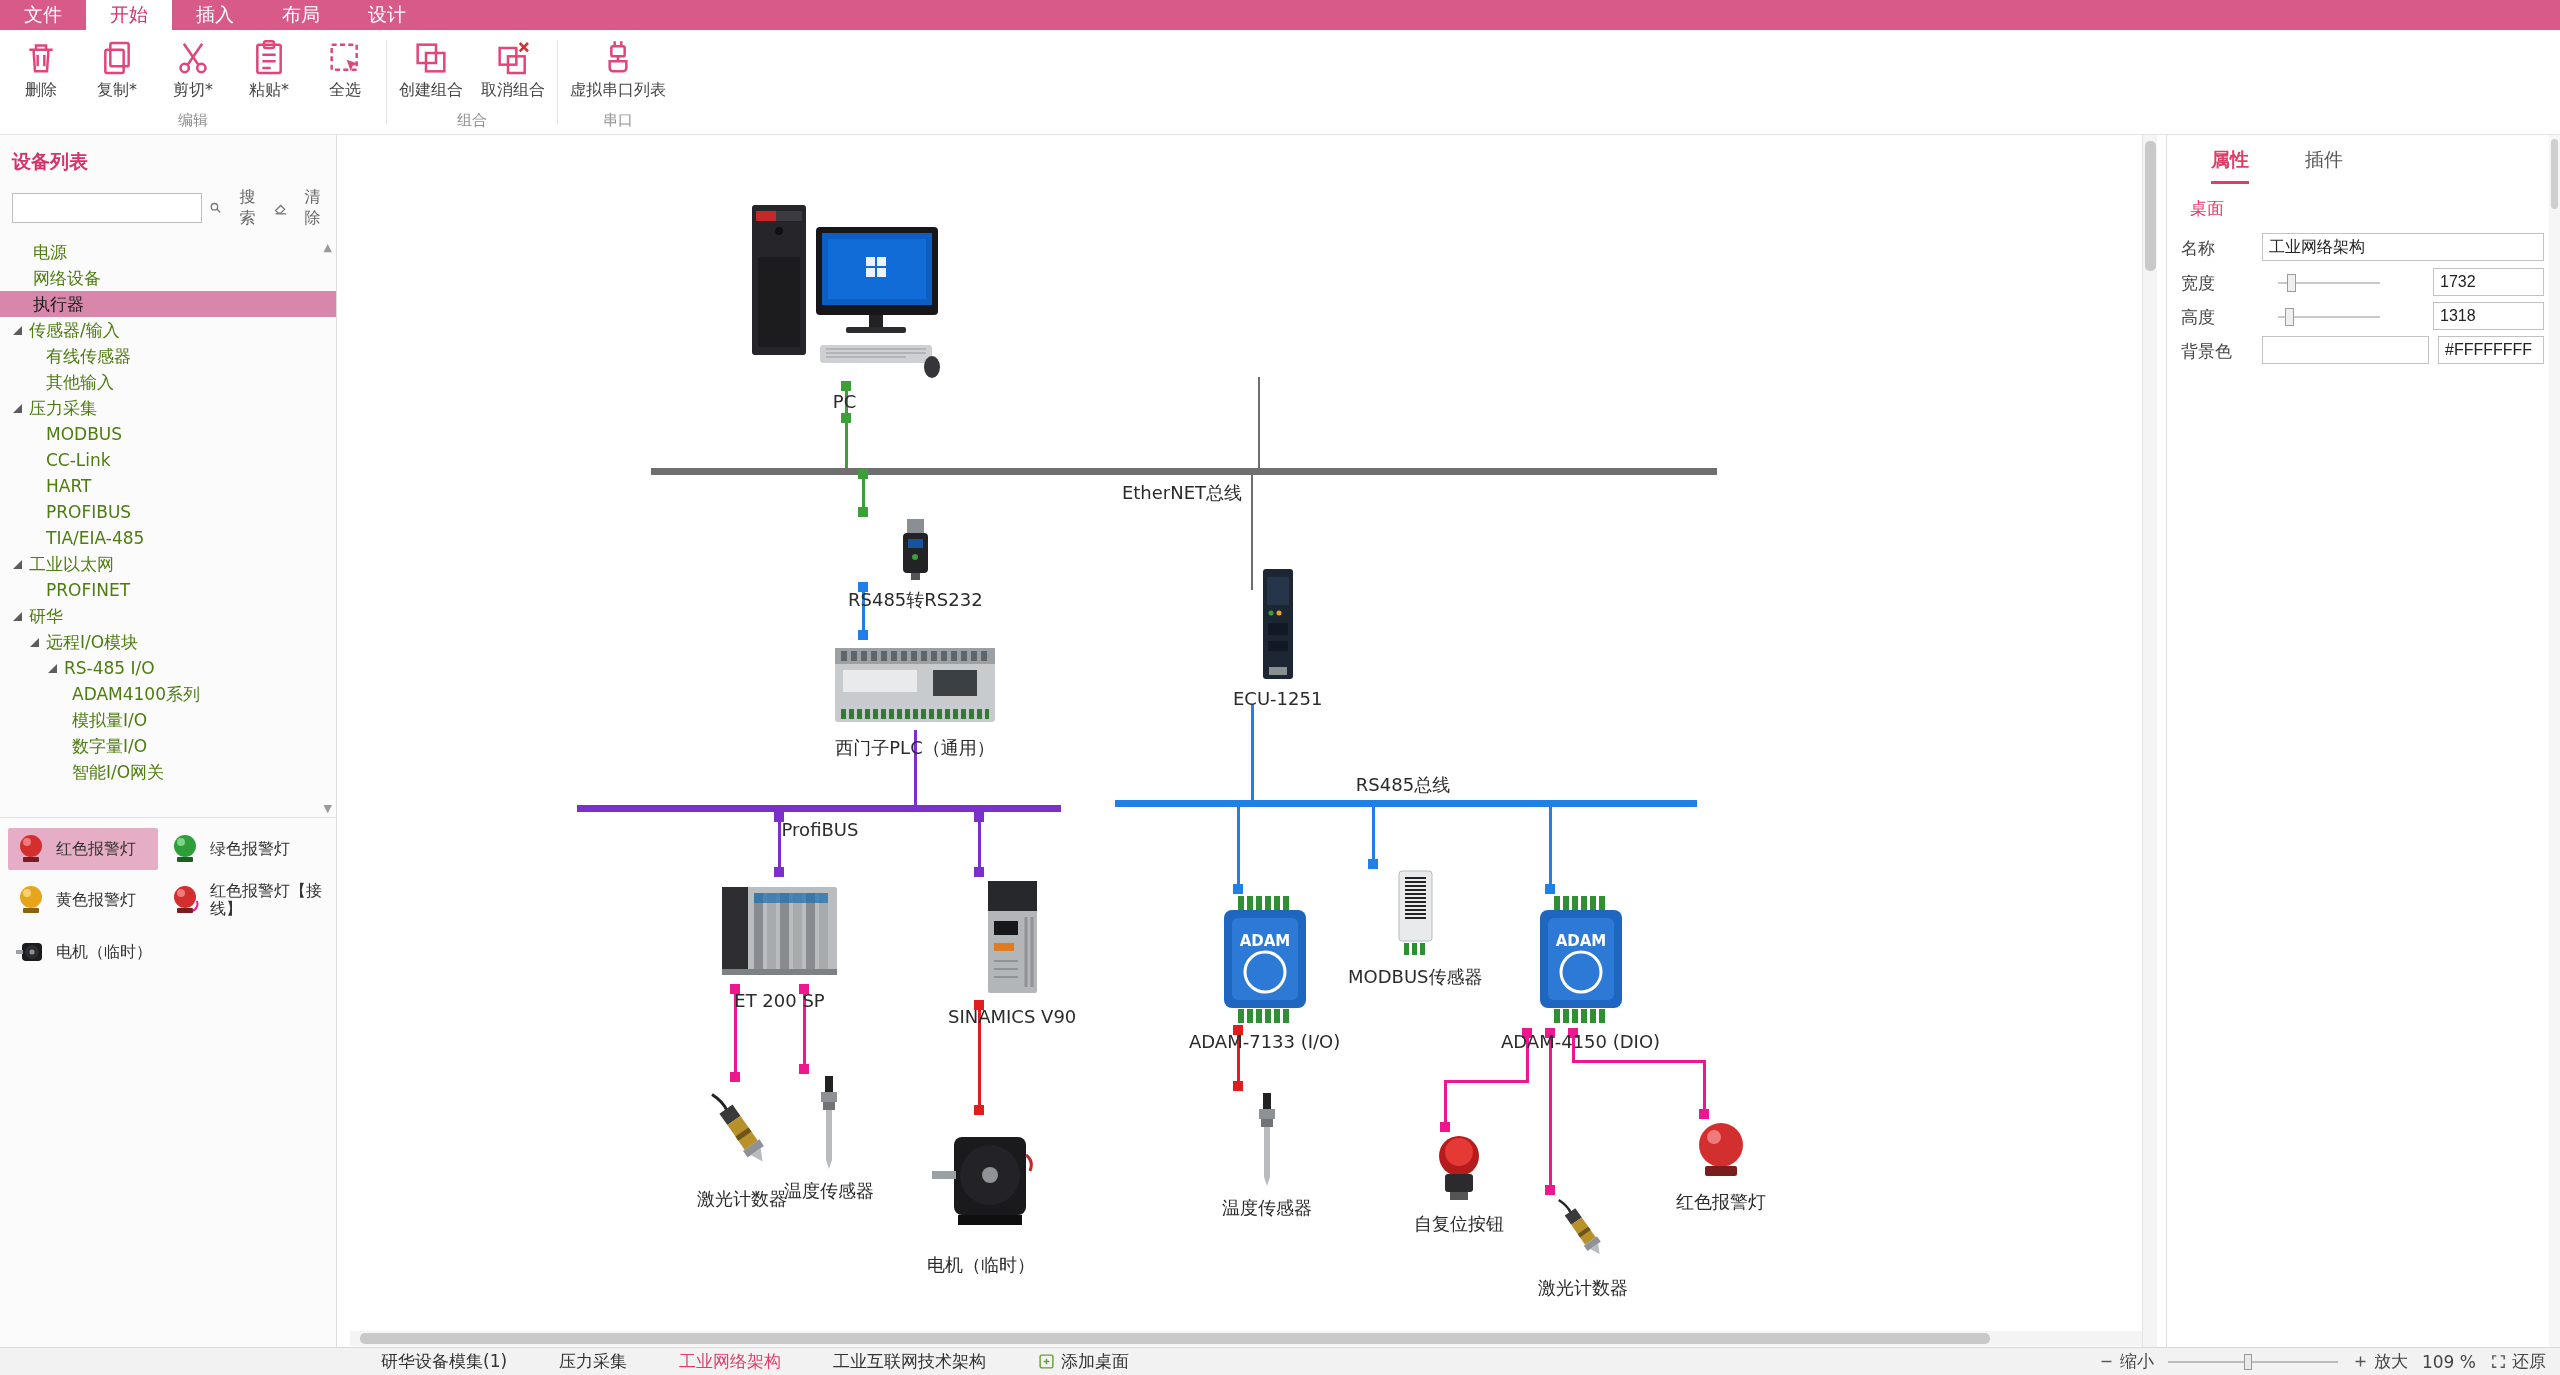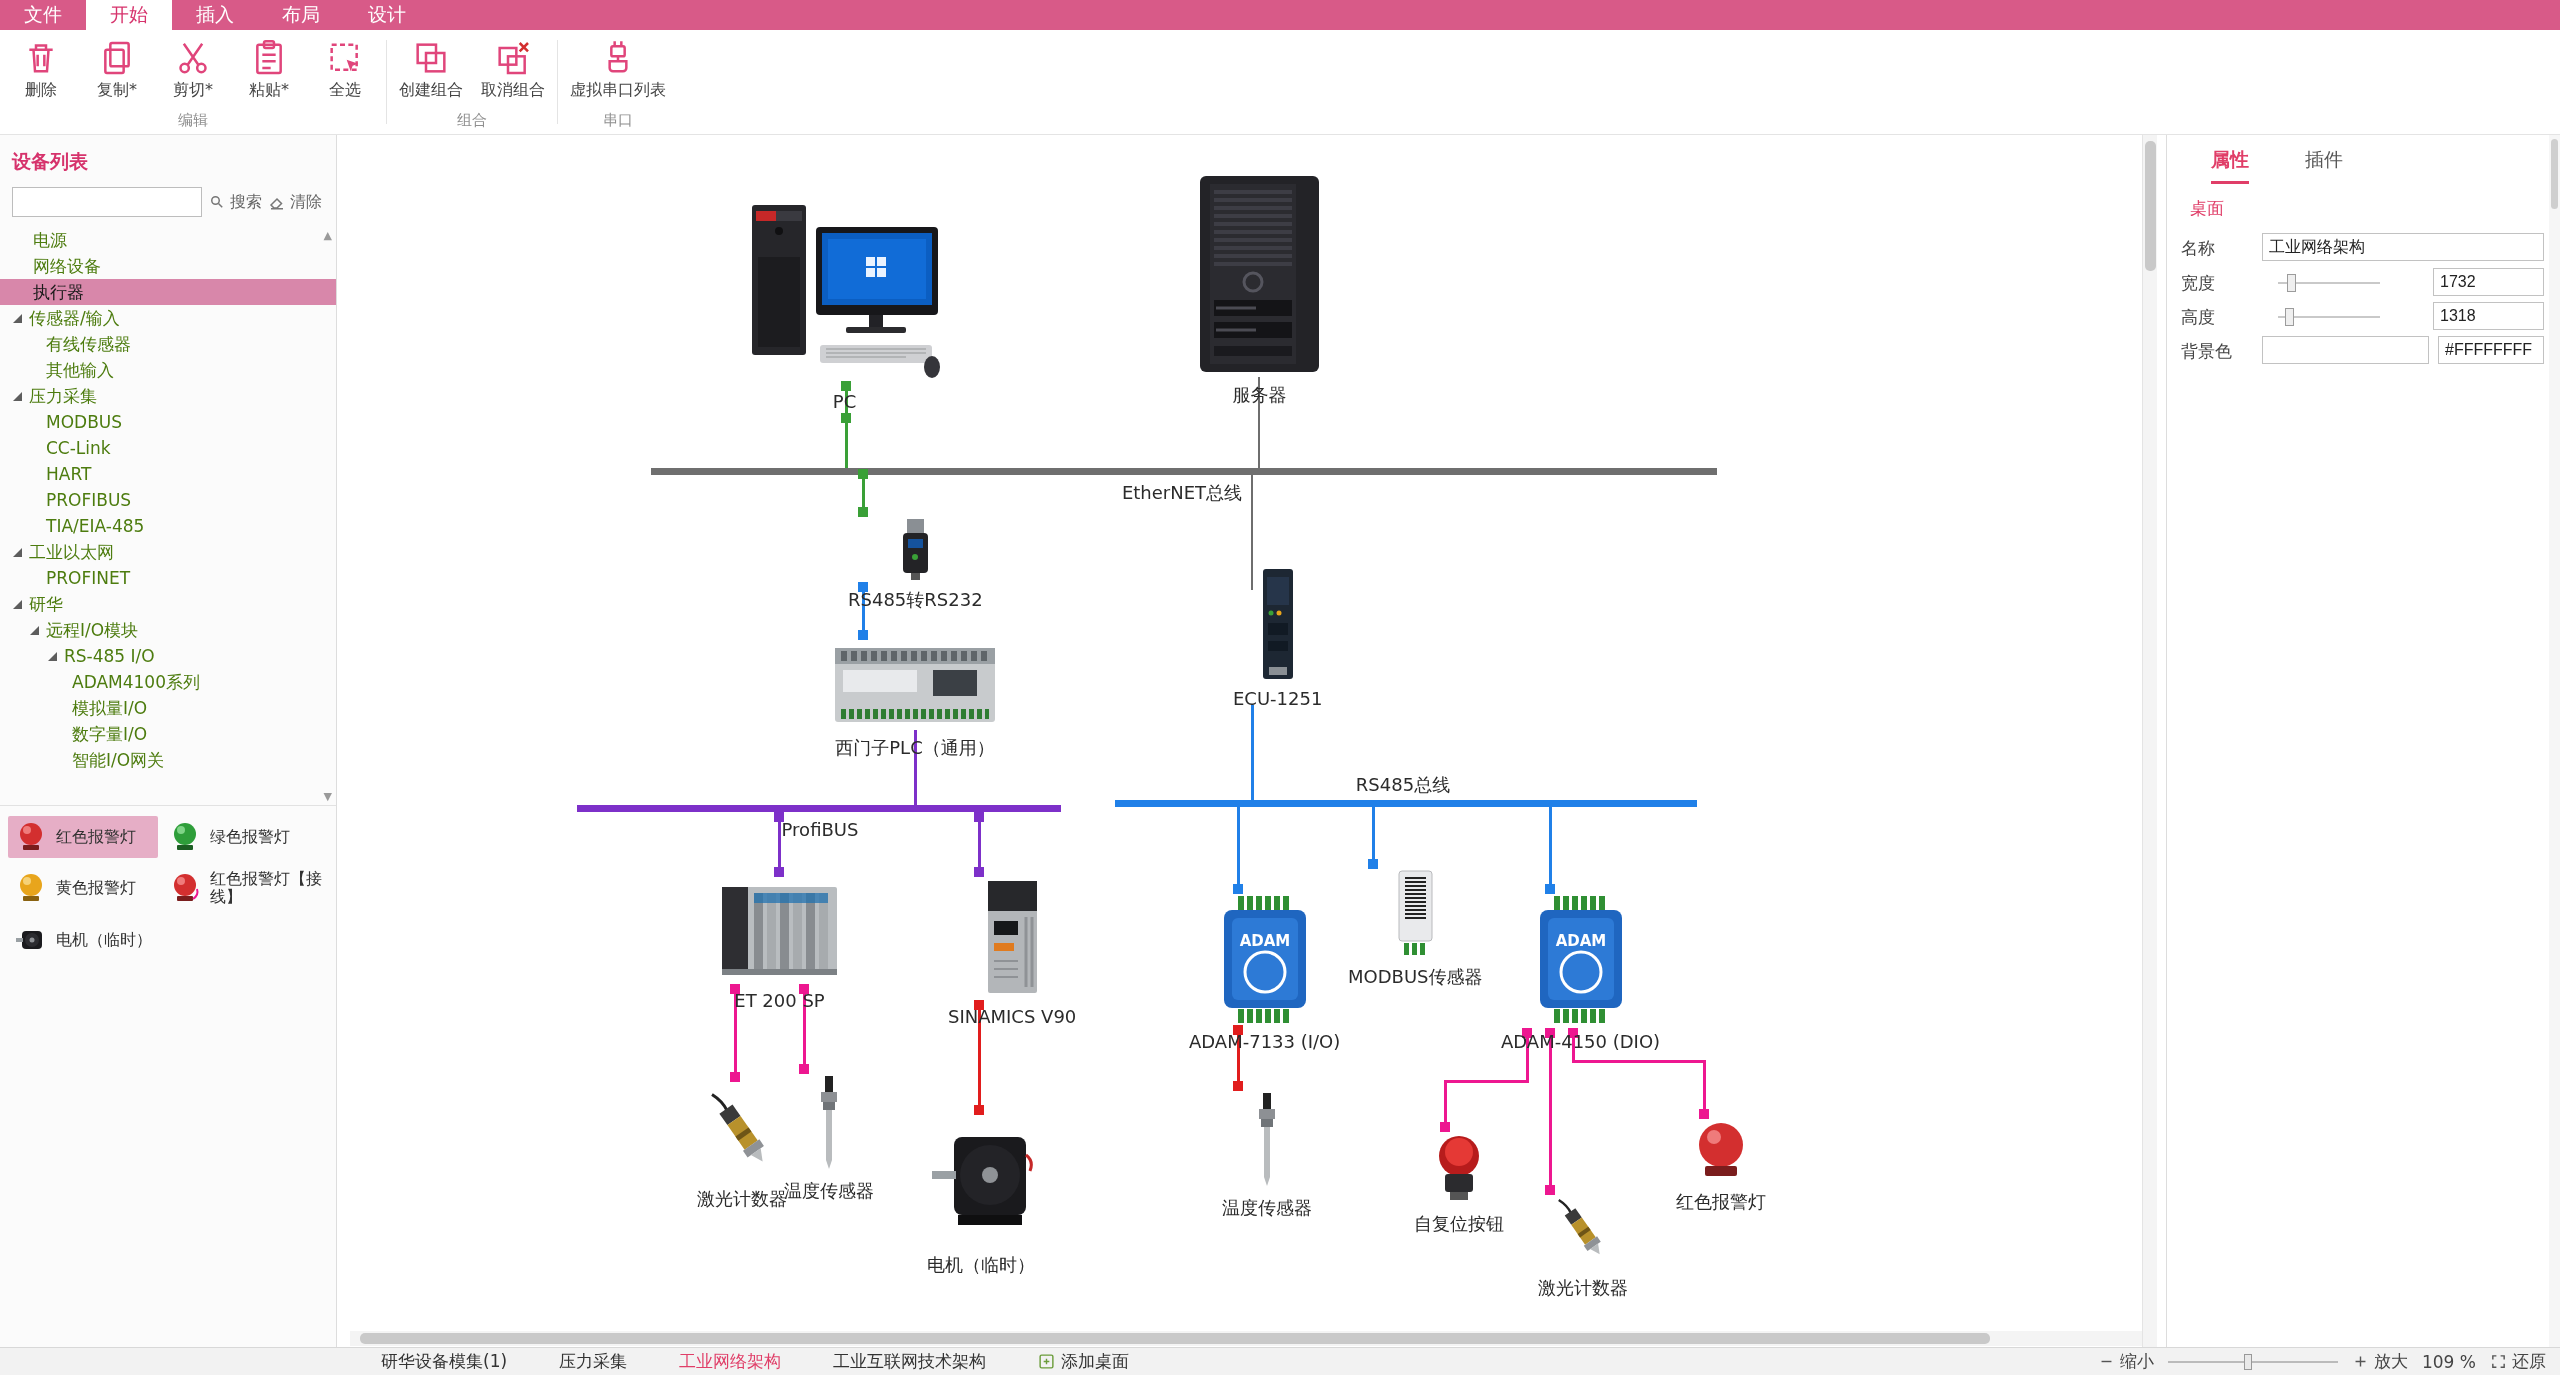--- a/index.html
+++ b/index.html
@@ -20,21 +20,21 @@
   .rbtn .rtext{font-size:16px;color:#444;white-space:nowrap}
   .rlabel{text-align:center;font-size:15px;color:#8f8f8f;padding:0 0 4px}
   .rsep{width:1px;background:#e4e4e4;margin:10px 0}
   .ricon svg{display:block}
 
   
   .sidebar{position:absolute;left:0;top:135px;width:337px;height:1212px;background:#fbfbfb;border-right:1px solid #ddd}
   .sb-title{color:#d6336c;font-size:19px;padding:14px 12px 6px;font-weight:bold}
   .sb-search{display:flex;align-items:center;gap:6px;padding:6px 4px 10px 12px}
   .sb-search input{width:190px;height:30px;border:1px solid #bdbdbd;background:#fff;font-size:16px;padding:0 6px}
-  .sb-tool{display:flex;align-items:center;gap:4px;color:#666;font-size:16px;cursor:pointer}
+  .sb-tool{display:flex;align-items:center;gap:16px;color:#666;font-size:16px;cursor:pointer}
   .tree{position:relative;height:578px;overflow:hidden}
   .trow{height:26px;display:flex;align-items:center;font-size:17px;color:#4d7c0f;white-space:nowrap;cursor:pointer}
   .trow.sel{background:#d887aa;color:#1b1b1b}
   .exp{width:0;height:0;border-left:9px solid transparent;border-bottom:9px solid #5d5d5d;margin-right:7px;display:inline-block}
   .sb-scroll-up,.sb-scroll-dn{position:absolute;right:4px;color:#9a9a9a;font-size:11px}
   .sb-scroll-up{top:2px}.sb-scroll-dn{bottom:2px}
   .palette{border-top:1px solid #e2e2e2;padding:10px 8px;display:grid;grid-template-columns:150px 170px;gap:8px 4px}
   .pitem{display:flex;align-items:center;gap:8px;padding:4px 6px;font-size:16px;line-height:1.15;cursor:pointer;border-radius:2px}
   .pitem.sel{background:#e6aec6}
   .picon{flex:0 0 34px;height:34px}
@@ -402,33 +402,20 @@
         <rect x="131" y="71" width="9" height="9" fill="#eaf3ff"></rect>
       <rect x="123" y="118" width="14" height="12" fill="#222226"></rect>
         <rect x="100" y="130" width="60" height="6" rx="2" fill="#2b2b2e"></rect>
       <rect x="74" y="148" width="112" height="18" rx="3" fill="#cfd0d3"></rect>
         <path d="M80 152h100M80 156h100M80 160h80" stroke="#a9aaad" stroke-width="1.5"></path>
       <ellipse cx="186" cy="170" rx="8" ry="11" fill="#35353a"></ellipse>
     </svg>
     <div class="nlabel">PC</div>
   </div>
 
-  <div class="node" style="left:853px;top:37px">
-    <svg width="139" height="205" viewBox="0 0 139 205">
-      <rect x="10" y="4" width="119" height="196" rx="6" fill="#232327"></rect>
-      <rect x="20" y="12" width="86" height="180" fill="#2b2b30"></rect>
-      <path d="M24 20h78M24 28h78M24 36h78M24 44h78M24 52h78M24 60h78M24 68h78M24 76h78M24 84h78M24 92h78" stroke="#3d3d45" stroke-width="4"></path>
-      <circle cx="63" cy="110" r="9" fill="none" stroke="#55555e" stroke-width="3"></circle>
-      <rect x="24" y="128" width="78" height="16" fill="#141417"></rect>
-        <rect x="24" y="150" width="78" height="16" fill="#141417"></rect>
-      <path d="M26 136h40M26 158h40" stroke="#4b4b53" stroke-width="3"></path>
-      <rect x="24" y="174" width="78" height="10" fill="#1a1a1e"></rect>
-    </svg>
-    <div class="nlabel">服务器</div>
-  </div>
 
   <div class="node" style="left:511px;top:382px">
     <svg width="33" height="65" viewBox="0 0 33 65">
       <rect x="8" y="2" width="17" height="14" fill="#8a8f94"></rect>
       <rect x="4" y="16" width="25" height="40" rx="4" fill="#232326"></rect>
       <rect x="9" y="22" width="15" height="9" fill="#15539e"></rect>
       <circle cx="16" cy="40" r="3" fill="#3aa037"></circle>
       <rect x="12" y="56" width="9" height="7" fill="#555"></rect>
     </svg>
     <div class="nlabel">RS485转RS232</div>

